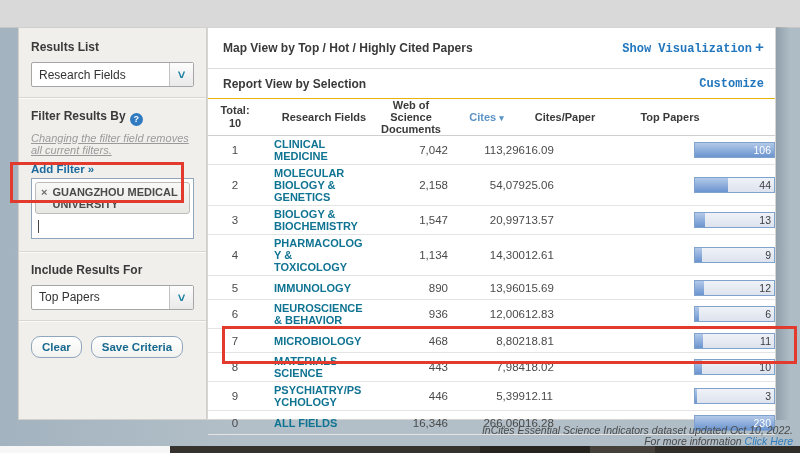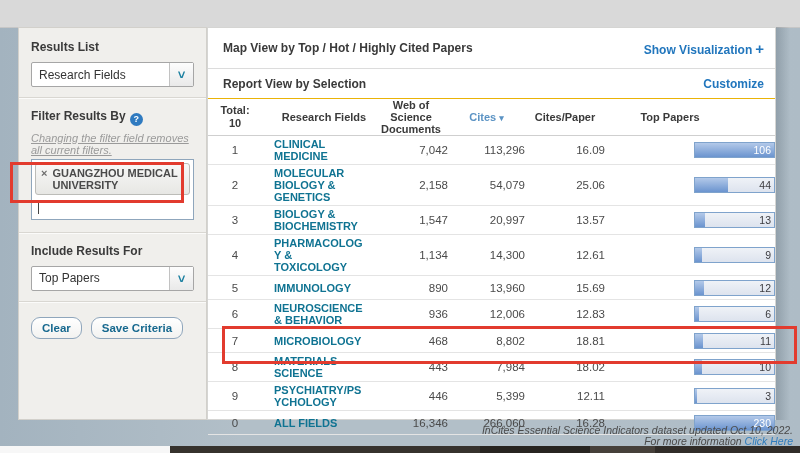--- a/index.html
+++ b/index.html
@@ -33,30 +33,30 @@
   .sb-btn{background:linear-gradient(#ffffff,#f2f2f0);border:1px solid #8fa6bc;border-radius:9px;
           font-size:11.5px;font-weight:bold;color:#17698f;padding:4px 10px;cursor:pointer;font-family:inherit;}
   
   .main{position:absolute;left:207px;top:27px;width:569px;height:393px;background:#fff;
         border:1px solid #d5d5d3;box-sizing:border-box;}
   .mv-row{height:40px;display:flex;align-items:center;justify-content:space-between;
           padding:0 11px 0 15px;border-bottom:1px solid #dcdcdc;}
   .rv-row{height:29px;display:flex;align-items:center;justify-content:space-between;
           padding:0 11px 0 15px;border-bottom:1px solid #eab308;}
   .panel-title{font-size:12px;font-weight:bold;color:#3a3a3a;}
-  .blue-action{font-size:12px;font-weight:bold;color:#2176bd;cursor:pointer;}
+  .blue-action{font-size:12px;font-weight:bold;color:#2176bd;cursor:pointer;font-family:Liberation Mono, monospace;}
   .plus{font-size:15px;font-weight:bold;margin-left:3px;}
   
   .thead{display:flex;align-items:center;min-height:33px;border-bottom:1px solid #cfcfcf;font-size:11px;font-weight:bold;color:#3a3a3a;}
   .trow{display:flex;align-items:center;border-bottom:1px solid #e4e4e4;padding:2px 0;min-height:19px;}
   .c-rank{width:40px;text-align:center;flex:none;margin-left:7px;}
   .c-field{width:100px;margin-left:19px;flex:none;white-space:pre-line;line-height:12px;}
   .c-docs{width:74px;text-align:right;flex:none;}
   .c-cites{width:77px;text-align:right;flex:none;}
-  .c-cpp{width:80px;text-align:right;flex:none;}
+  .c-cpp{width:80px;text-align:left;flex:none;}
   .c-barh{width:110px;margin-left:10px;text-align:center;flex:none;}
   .c-bar{width:81px;margin-left:89px;flex:none;}
   .thead .c-field,.thead .c-docs{text-align:center;white-space:pre-line;line-height:12px;}
   .thead .c-docs{text-align:center;}
   .thead .c-cites{text-align:center;color:#5b93c4;cursor:pointer;}
   .thead .c-cpp{text-align:center;}
   .num{font-size:11.5px;color:#4a4a4a;}
   .rank-num{font-size:11.5px;color:#4a4a4a;}
   .field-link{font-size:11px;font-weight:bold;color:#0f7392;cursor:pointer;text-decoration:none;}
   .bar{position:relative;height:16px;border:1px solid #7fa3cc;background:linear-gradient(#eff2f7,#dde3ee);box-sizing:border-box;}
@@ -96,20 +96,21 @@
         <div class="dd-btn">˅</div>
       </div>
     </div>
     <div class="sb-div"></div>
 
     <div class="sb-sec" style="padding-top:10px;">
       <div class="sb-label">
         <span>Filter Results By</span><span class="help-q">?</span>
       </div>
       <div class="sb-note">Changing the filter field removes all current filters.</div>
+      <div class="add-filter">Add Filter »</div>
       <div class="filter-box">
         <div class="filter-tag">
           <span class="tag-x">×</span>
           <span class="tag-txt">GUANGZHOU MEDICAL UNIVERSITY</span>
         </div>
         <div class="cursor-line"></div>
       </div>
     </div>
     <div class="sb-div" style="margin-top:2px;"></div>
 

